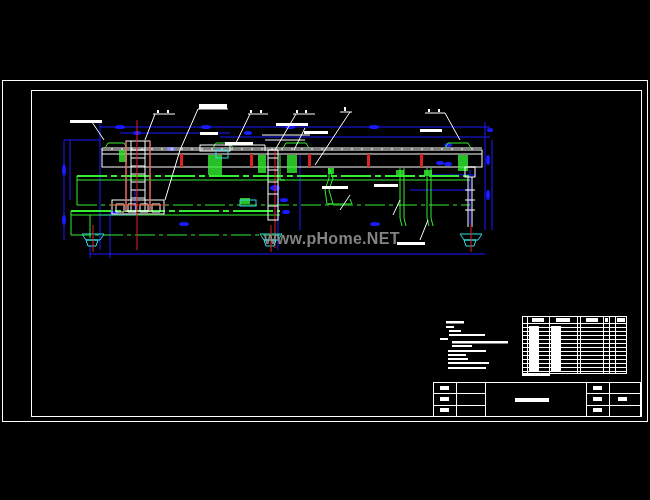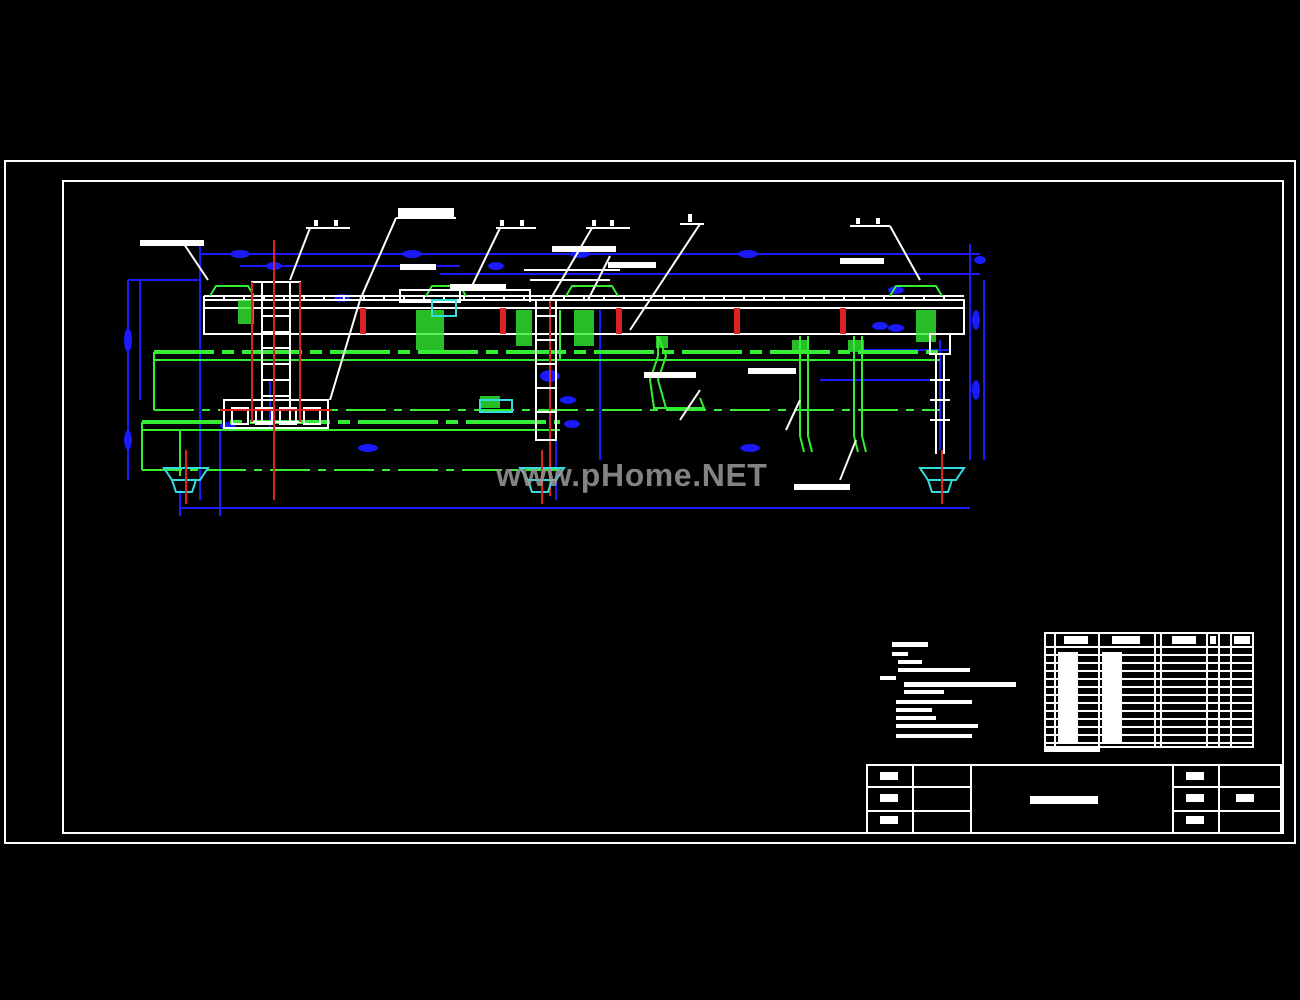--- a/index.html
+++ b/index.html
@@ -1,19 +1,19 @@
 <!DOCTYPE html>
 <html><head>
 <meta charset="utf-8">
 <style>
   html, body { margin: 0; padding: 0; background: #000; }
   body { width: 650px; height: 500px; overflow: hidden; position: relative; font-family: "DejaVu Sans", sans-serif; }
   #canvas { position: absolute; left: 0; top: 0; width: 650px; height: 500px; }
   .watermark {
-    position: absolute; left: 248px; top: 230px;
+    position: absolute; left: 264px; top: 230px;
     font-family: "Liberation Sans", sans-serif; font-size: 16px; font-weight: bold;
     color: #9a9a9a; letter-spacing: 0.3px; opacity: 0.85;
   }
   .blurtext { fill: #fff; }
 </style>
 </head>
 <body>
 
 <svg id="canvas" viewBox="0 0 650 500" xmlns="http://www.w3.org/2000/svg">
 

